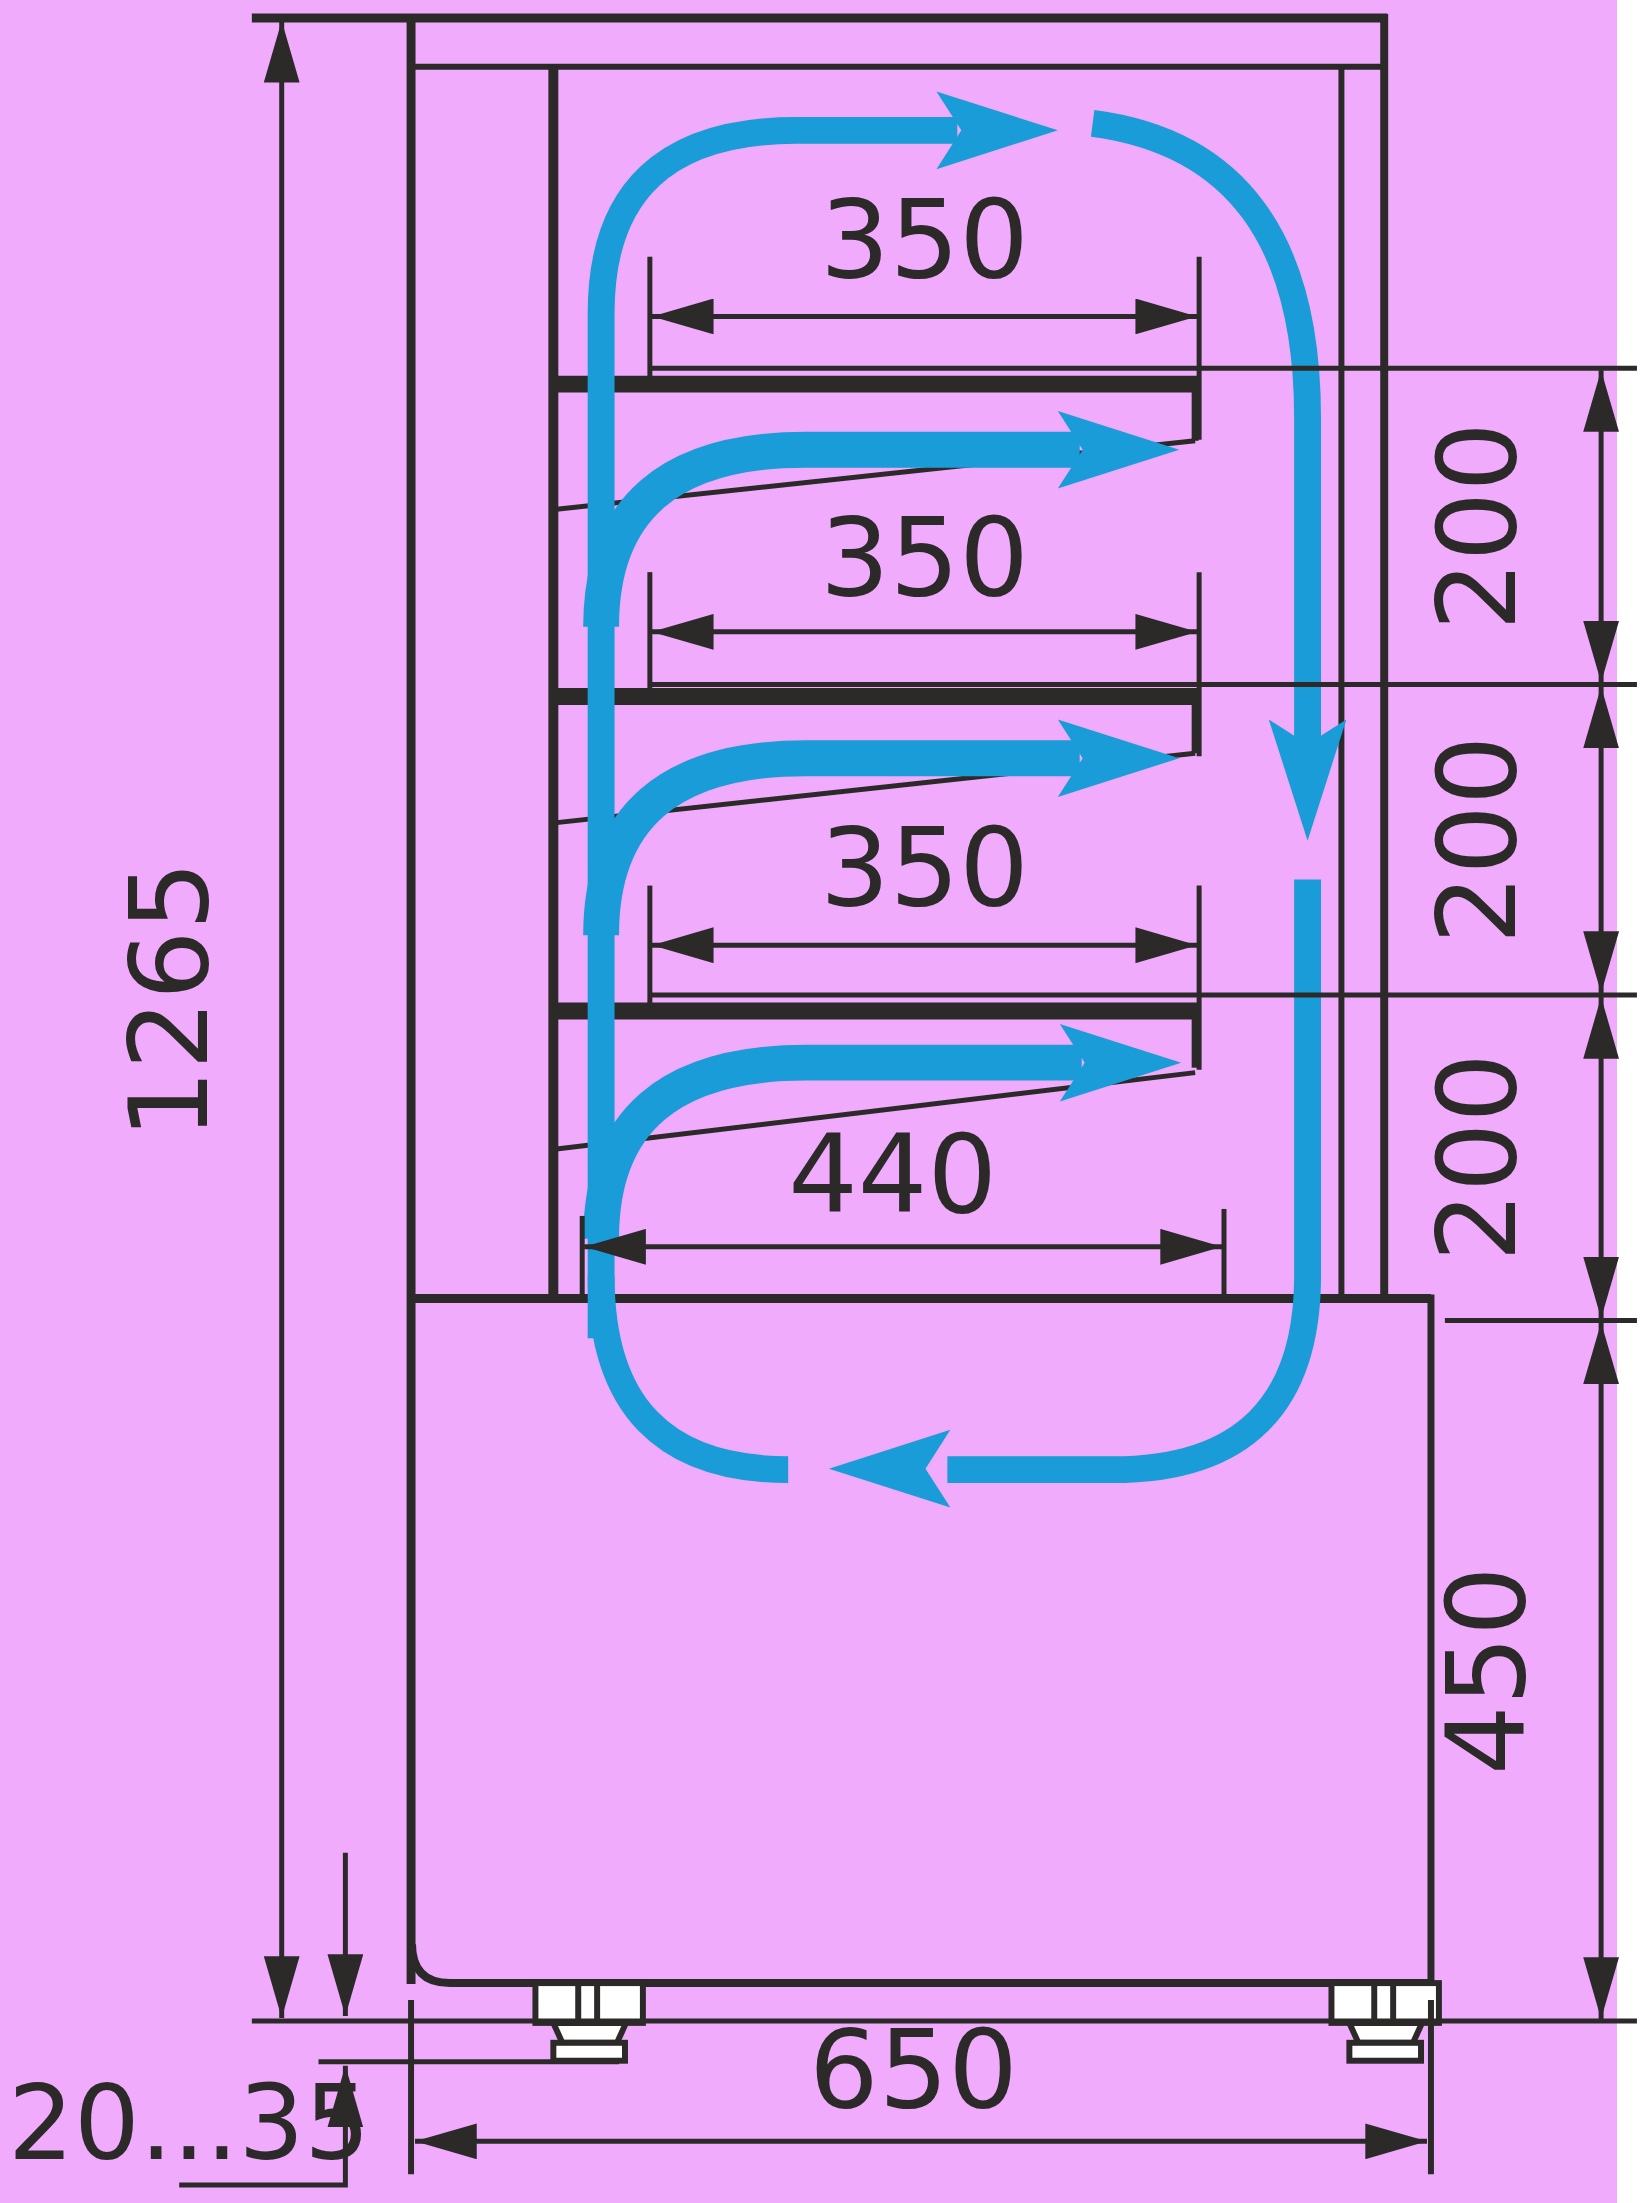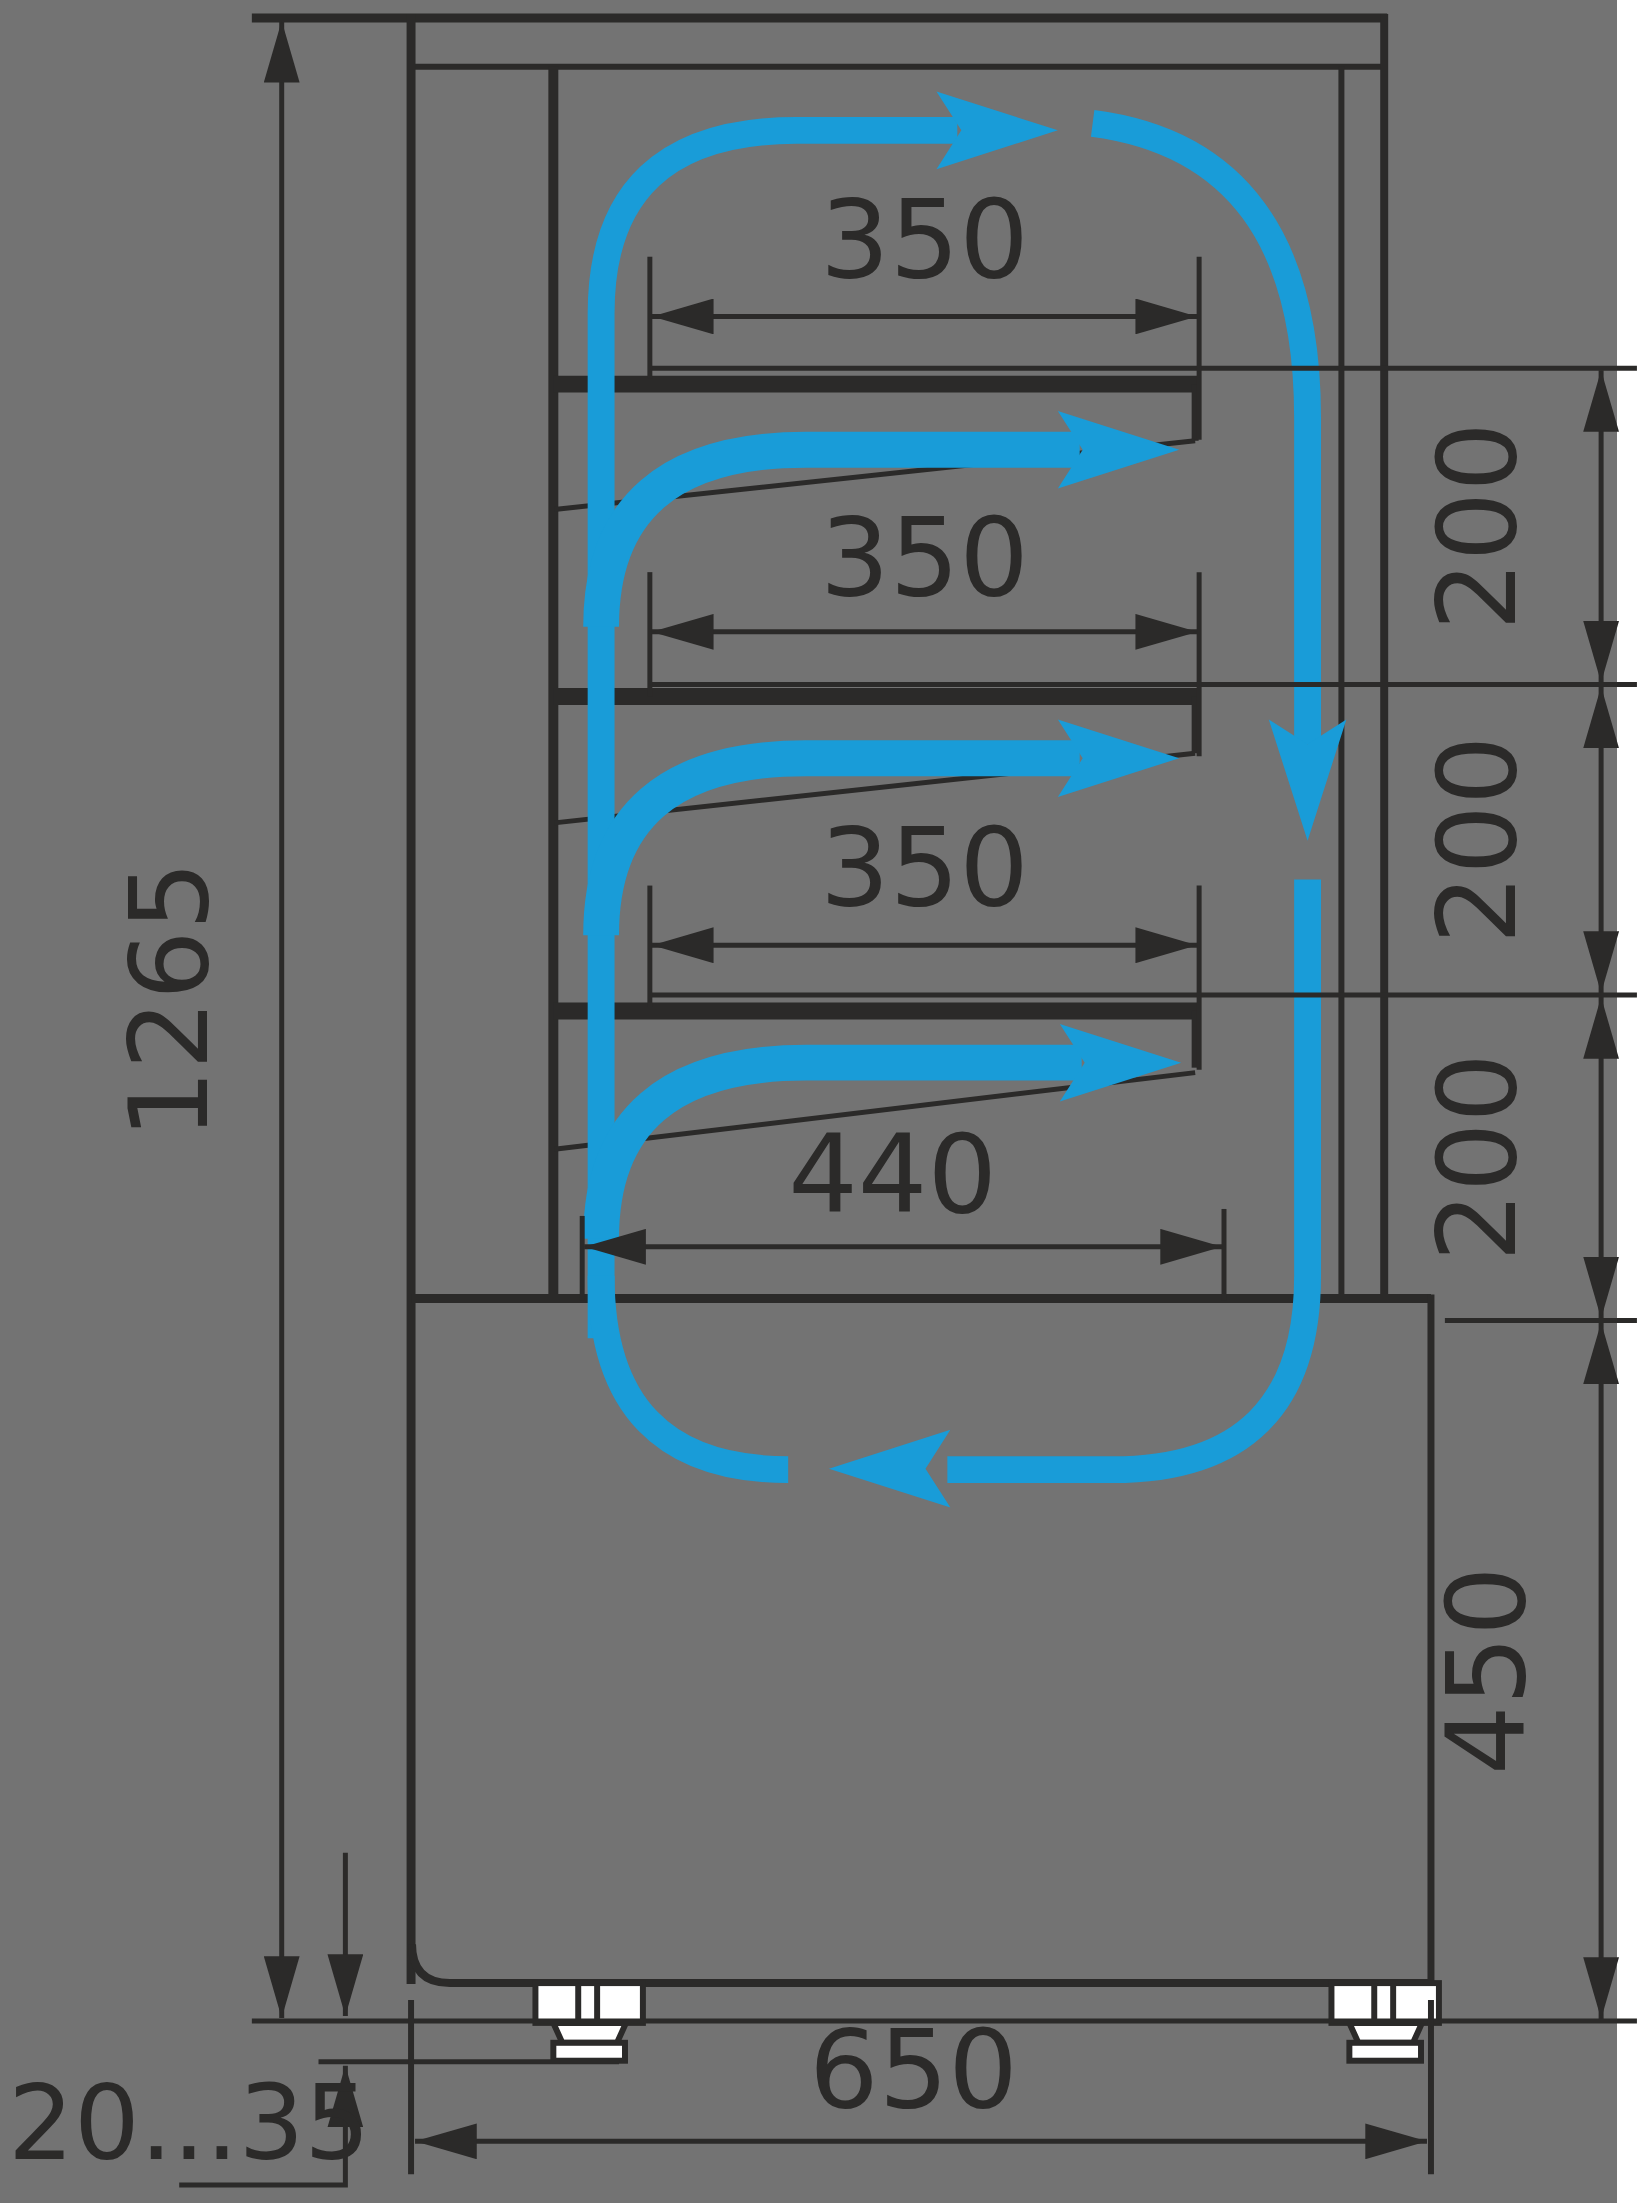--- a/index.html
+++ b/index.html
@@ -1,16 +1,16 @@
 <!DOCTYPE html>
 <html><head>
 <meta charset="utf-8">
 <style>
   html,body{margin:0;padding:0;background:#ffffff;}
-  .stage{width:1617px;height:2204px;position:relative;background:#737373;}
+  .stage{width:1617px;height:2204px;position:relative;background:#f0abfc;}
   svg{display:block;}
   text{font-family:"DejaVu Sans","Liberation Sans",sans-serif;fill:#2b2a29;}
   .dim-num{font-size:110px;}
   .dim-num-sm{font-size:104px;}
 </style>
 </head>
 <body>
 
 <div class="stage">
 <svg width="1645" height="2204" viewBox="0 0 1653 2215" xmlns="http://www.w3.org/2000/svg">

